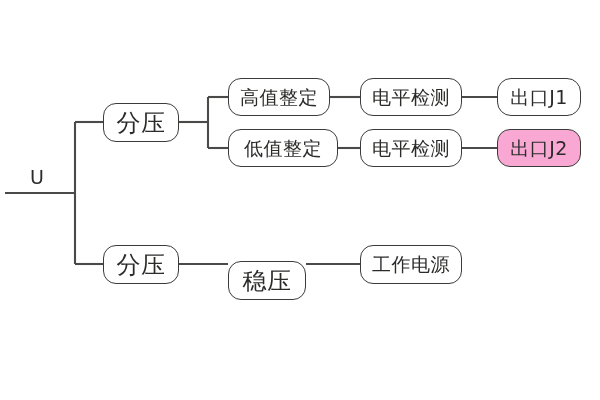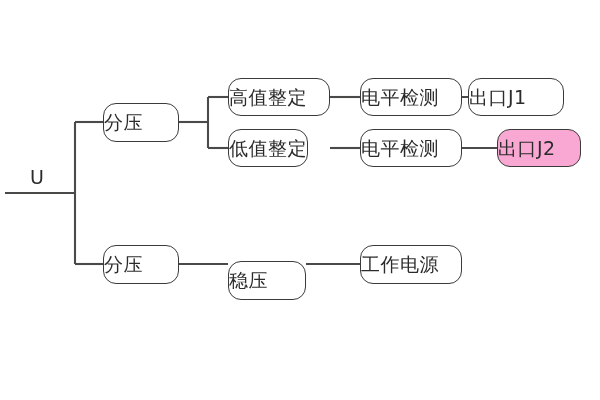--- a/index.html
+++ b/index.html
@@ -27,29 +27,30 @@
     height: 400px;
   }
   .node-box {
     position: absolute;
     box-sizing: border-box;
     border: 1.6px solid #3b3b39;
     border-radius: 13px;
     background: #ffffff;
     display: flex;
     align-items: center;
+    justify-content: center;
     color: #2b2b2a;
     letter-spacing: 0.5px;
     white-space: nowrap;
   }
   .node-label {
     display: block;
     line-height: 1;
   }
-  .cjk-22 { font-size: 19px; }
+  .cjk-22 { font-size: 24px; }
   .cjk-21 { font-size: 19px; }
   .source-label {
     position: absolute;
     color: #2b2b2a;
     font-size: 19px;
     line-height: 1;
   }
   .caption {
     position: absolute;
     color: #2b2b2a;
@@ -81,30 +82,30 @@
       <path d="M306,264 L360,264" stroke="#4a4a48" stroke-width="2.1" fill="none" stroke-linecap="butt"></path>
     </svg>
 
   <div id="node-layer">
       <div class="node-box" style="left: 103px; top: 103px; width: 76px; height: 39px; border-color: rgb(59, 59, 57); background: rgb(255, 255, 255);">
         <span class="node-label cjk-22" style="color: rgb(43, 43, 42);">分压</span>
       </div>
       <div class="node-box" style="left: 228px; top: 78px; width: 102px; height: 38px; border-color: rgb(59, 59, 57); background: rgb(255, 255, 255);">
         <span class="node-label cjk-21" style="color: rgb(43, 43, 42);">高值整定</span>
       </div>
-      <div class="node-box" style="left: 228px; top: 129px; width: 80px; height: 38px; border-color: rgb(59, 59, 57); background: rgb(255, 255, 255);">
+      <div class="node-box" style="left: 228px; top: 129px; width: 110px; height: 38px; border-color: rgb(59, 59, 57); background: rgb(255, 255, 255);">
         <span class="node-label cjk-21" style="color: rgb(43, 43, 42);">低值整定</span>
       </div>
       <div class="node-box" style="left: 360px; top: 78px; width: 102px; height: 38px; border-color: rgb(59, 59, 57); background: rgb(255, 255, 255);">
         <span class="node-label cjk-21" style="color: rgb(43, 43, 42);">电平检测</span>
       </div>
       <div class="node-box" style="left: 360px; top: 129px; width: 102px; height: 38px; border-color: rgb(59, 59, 57); background: rgb(255, 255, 255);">
         <span class="node-label cjk-21" style="color: rgb(43, 43, 42);">电平检测</span>
       </div>
-      <div class="node-box" style="left: 468px; top: 78px; width: 96px; height: 38px; border-color: rgb(59, 59, 57); background: rgb(255, 255, 255);">
+      <div class="node-box" style="left: 497px; top: 78px; width: 84px; height: 38px; border-color: rgb(59, 59, 57); background: rgb(255, 255, 255); border-radius: 14px;">
         <span class="node-label cjk-21" style="color: rgb(43, 43, 42);">出口J1</span>
       </div>
       <div class="node-box" style="left: 497px; top: 129px; width: 84px; height: 38px; border-color: rgb(59, 59, 57); background: #f9a8d4;">
         <span class="node-label cjk-21" style="color: rgb(43, 43, 42);">出口J2</span>
       </div>
       <div class="node-box" style="left: 103px; top: 245px; width: 76px; height: 39px; border-color: rgb(59, 59, 57); background: rgb(255, 255, 255);">
         <span class="node-label cjk-22" style="color: rgb(43, 43, 42);">分压</span>
       </div>
       <div class="node-box" style="left: 228px; top: 245px; width: 78px; height: 39px; border-color: rgb(59, 59, 57); background: rgb(255, 255, 255); margin-top: 16px;">
         <span class="node-label cjk-22" style="color: rgb(43, 43, 42);">稳压</span>

